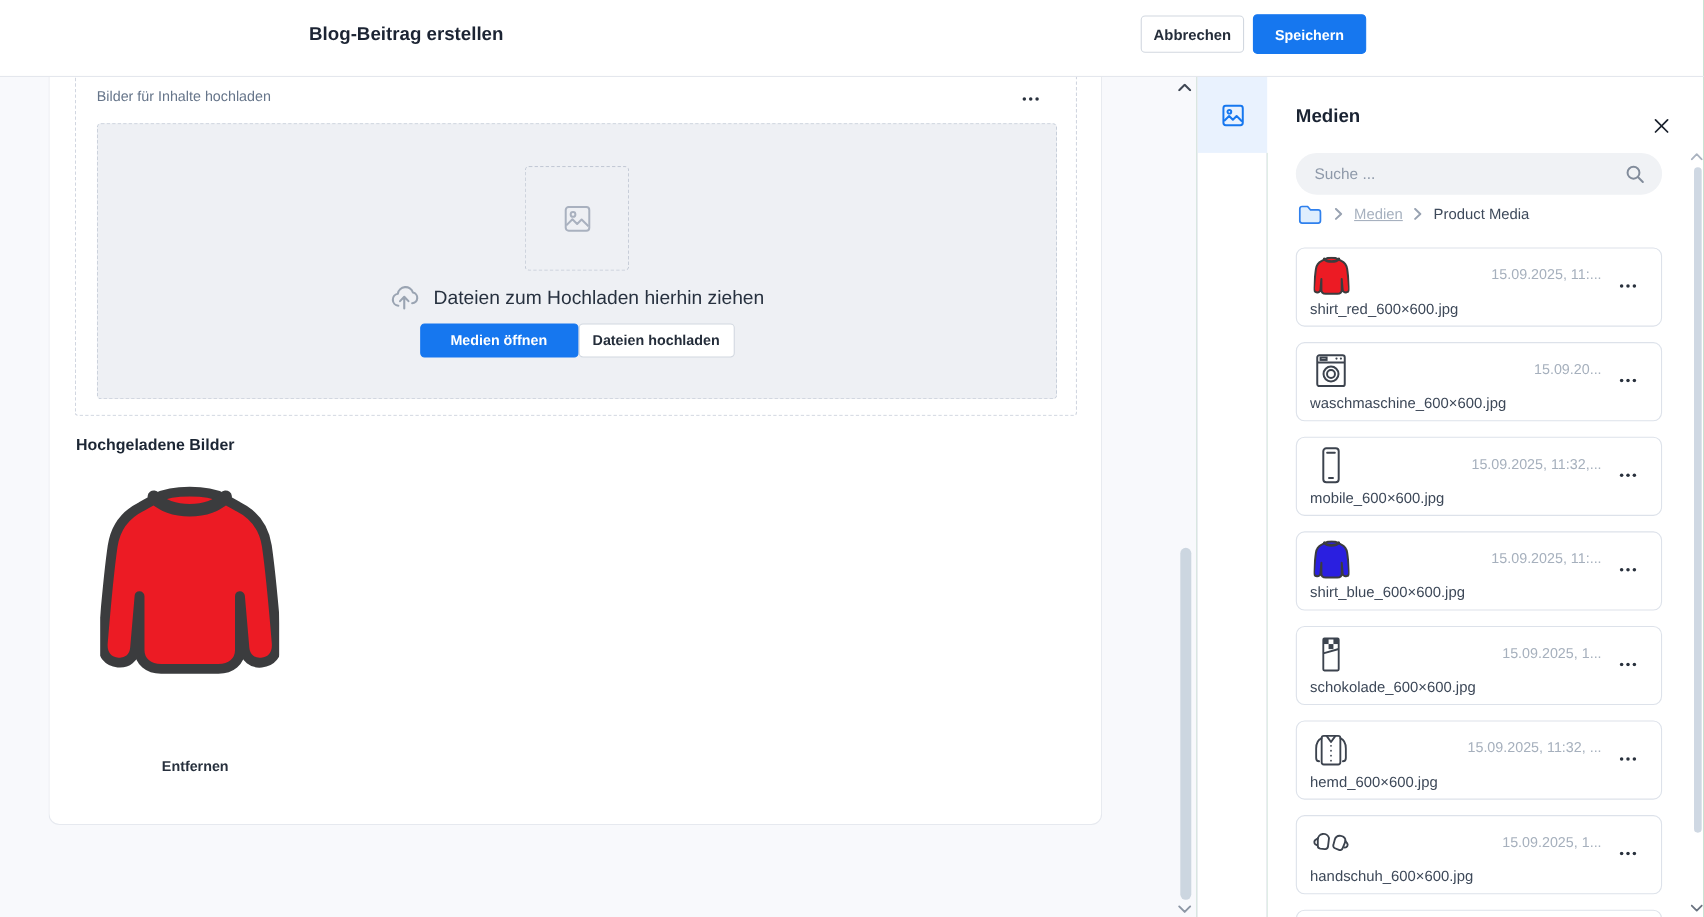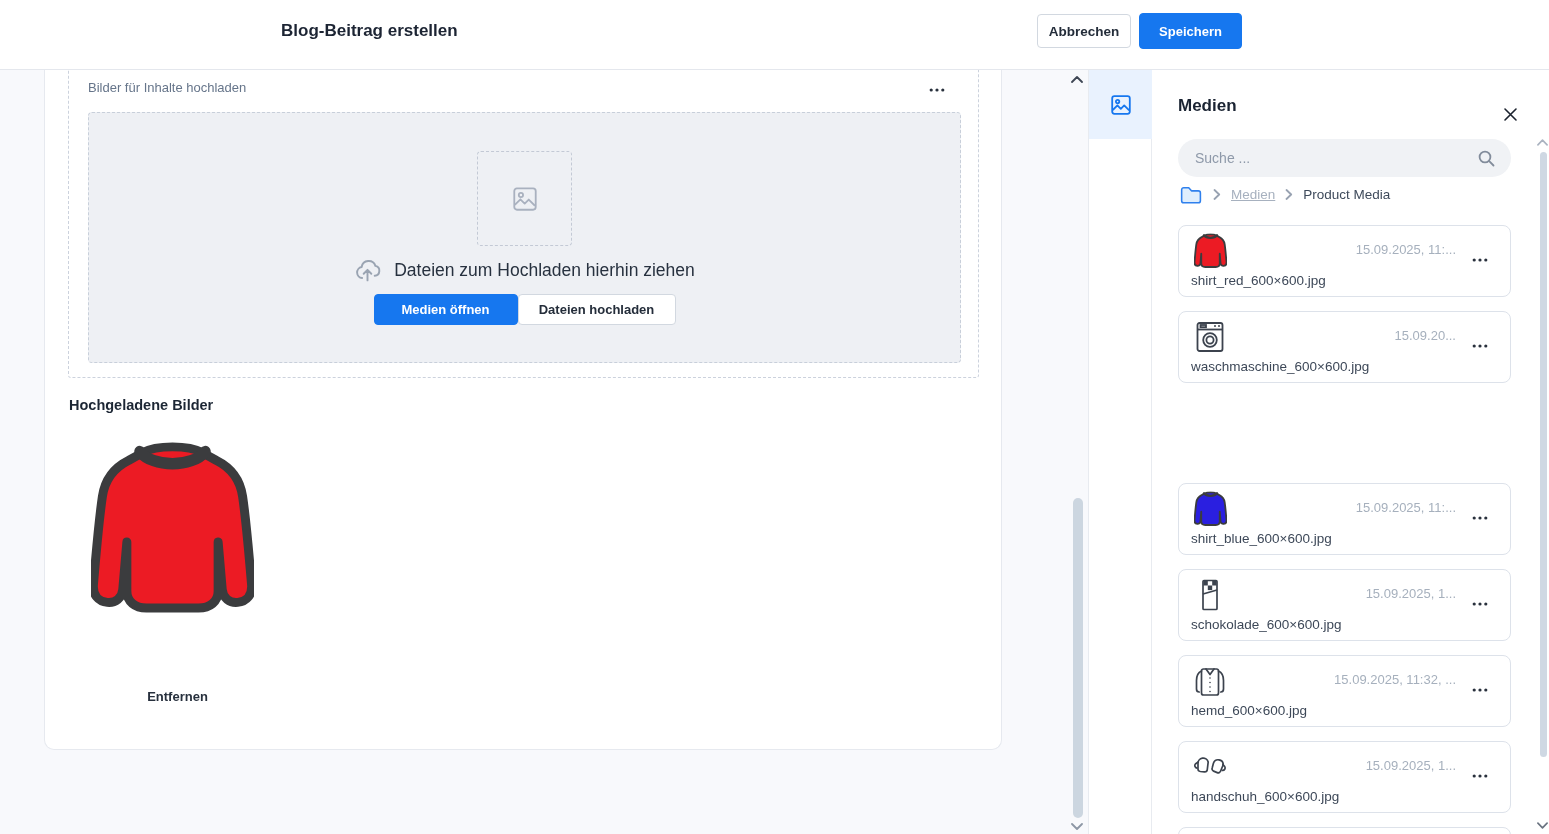--- a/index.html
+++ b/index.html
@@ -22,21 +22,21 @@
   .block-outline { position:absolute; left:23px; top:-10px; width:911px; height:318px; border:1px dashed #ccd2dd; border-radius:3px; }
   .field-label { position:absolute; left:43px; top:10px; font-size:13px; color:#66758a; }
   .section-dots { position:absolute; right:52px; top:14px; cursor:pointer; padding:4px; }
   .dropzone { position:absolute; left:43px; top:42px; width:873px; height:251px; background:#eef0f4; border:1px dashed #c8cfda; border-radius:4px; }
   .preview-box { position:absolute; left:388px; top:38px; width:95px; height:95px; border:1px dashed #c3c9d5; border-radius:4px; display:flex; align-items:center; justify-content:center; }
   .dz-row { position:absolute; left:0; top:144px; width:100%; display:flex; align-items:center; justify-content:center; gap:13px; }
   .dz-text { font-size:17.5px; color:#27313f; }
   .dz-buttons { position:absolute; left:0; top:181px; width:100%; display:flex; align-items:center; justify-content:center; }
   .dz-buttons .btn { height:31px; }
   .btn-open-media { width:144px; }
-  .btn-upload-files { width:158px; }
+  .btn-upload-files { width:142px; }
   .uploaded-heading { position:absolute; left:24px; top:327px; font-size:14.5px; font-weight:700; color:#1c2634; }
   .shirt-large { position:absolute; left:46px; top:368px; width:163px; height:182px; }
   .highlight-box { position:absolute; left:27px; top:556px; width:211px; height:57px; border:3px solid #e52017; display:flex; align-items:center; justify-content:center; }
   .btn-insert { width:185px; height:32px; background:#fff; border:1px solid #cfd5dd; border-radius:4px; font-size:13px; font-weight:700; color:#27303d; }
   .remove-link { position:absolute; left:27px; top:619px; width:211px; text-align:center; font-size:13px; font-weight:700; color:#27303d; cursor:pointer; }
 
   
   .sb-arrow { position:absolute; width:14px; height:14px; display:flex; align-items:center; justify-content:center; cursor:pointer; }
   .main-scroll-thumb { position:absolute; left:1073px; top:498px; width:10px; height:320px; border-radius:5px; background:#ccd6e0; cursor:pointer; }
   .side-scroll-thumb { position:absolute; left:1540px; top:152px; width:7px; height:605px; border-radius:3.5px; background:#cfd8e3; cursor:pointer; }
@@ -227,20 +227,38 @@
       </span>
       <span class="m-date">15.09.20...</span>
       <span class="m-dots">
           <svg width="16" height="4">
             <use href="#dots-sym"></use>
           </svg>
         </span>
       <span class="m-name">waschmaschine_600×600.jpg</span>
     </div>
 
+    <div class="media-card" style="top:327px">
+      <span class="m-thumb">
+        <svg width="36" height="36" viewBox="0 0 36 36">
+          <g fill="none" stroke="#3c434e" stroke-width="1.8" stroke-linecap="round">
+            <rect x="11" y="2.5" width="14" height="31" rx="2.8"></rect>
+            <line x1="14.5" y1="6.5" x2="21.5" y2="6.5"></line>
+            <line x1="16.2" y1="29.5" x2="19.8" y2="29.5"></line>
+          </g>
+        </svg>
+      </span>
+      <span class="m-date">15.09.2025, 11:32,...</span>
+      <span class="m-dots">
+          <svg width="16" height="4">
+            <use href="#dots-sym"></use>
+          </svg>
+        </span>
+      <span class="m-name">mobile_600×600.jpg</span>
+    </div>
 
     <div class="media-card" style="top:413px">
       <span class="m-thumb">
         <svg width="33" height="36" viewBox="0 0 200 216">
             <use href="#shirt-sym" style="--shirt-fill:#2a1fe0"></use>
           </svg>
       </span>
       <span class="m-date">15.09.2025, 11:...</span>
       <span class="m-dots">
           <svg width="16" height="4">

